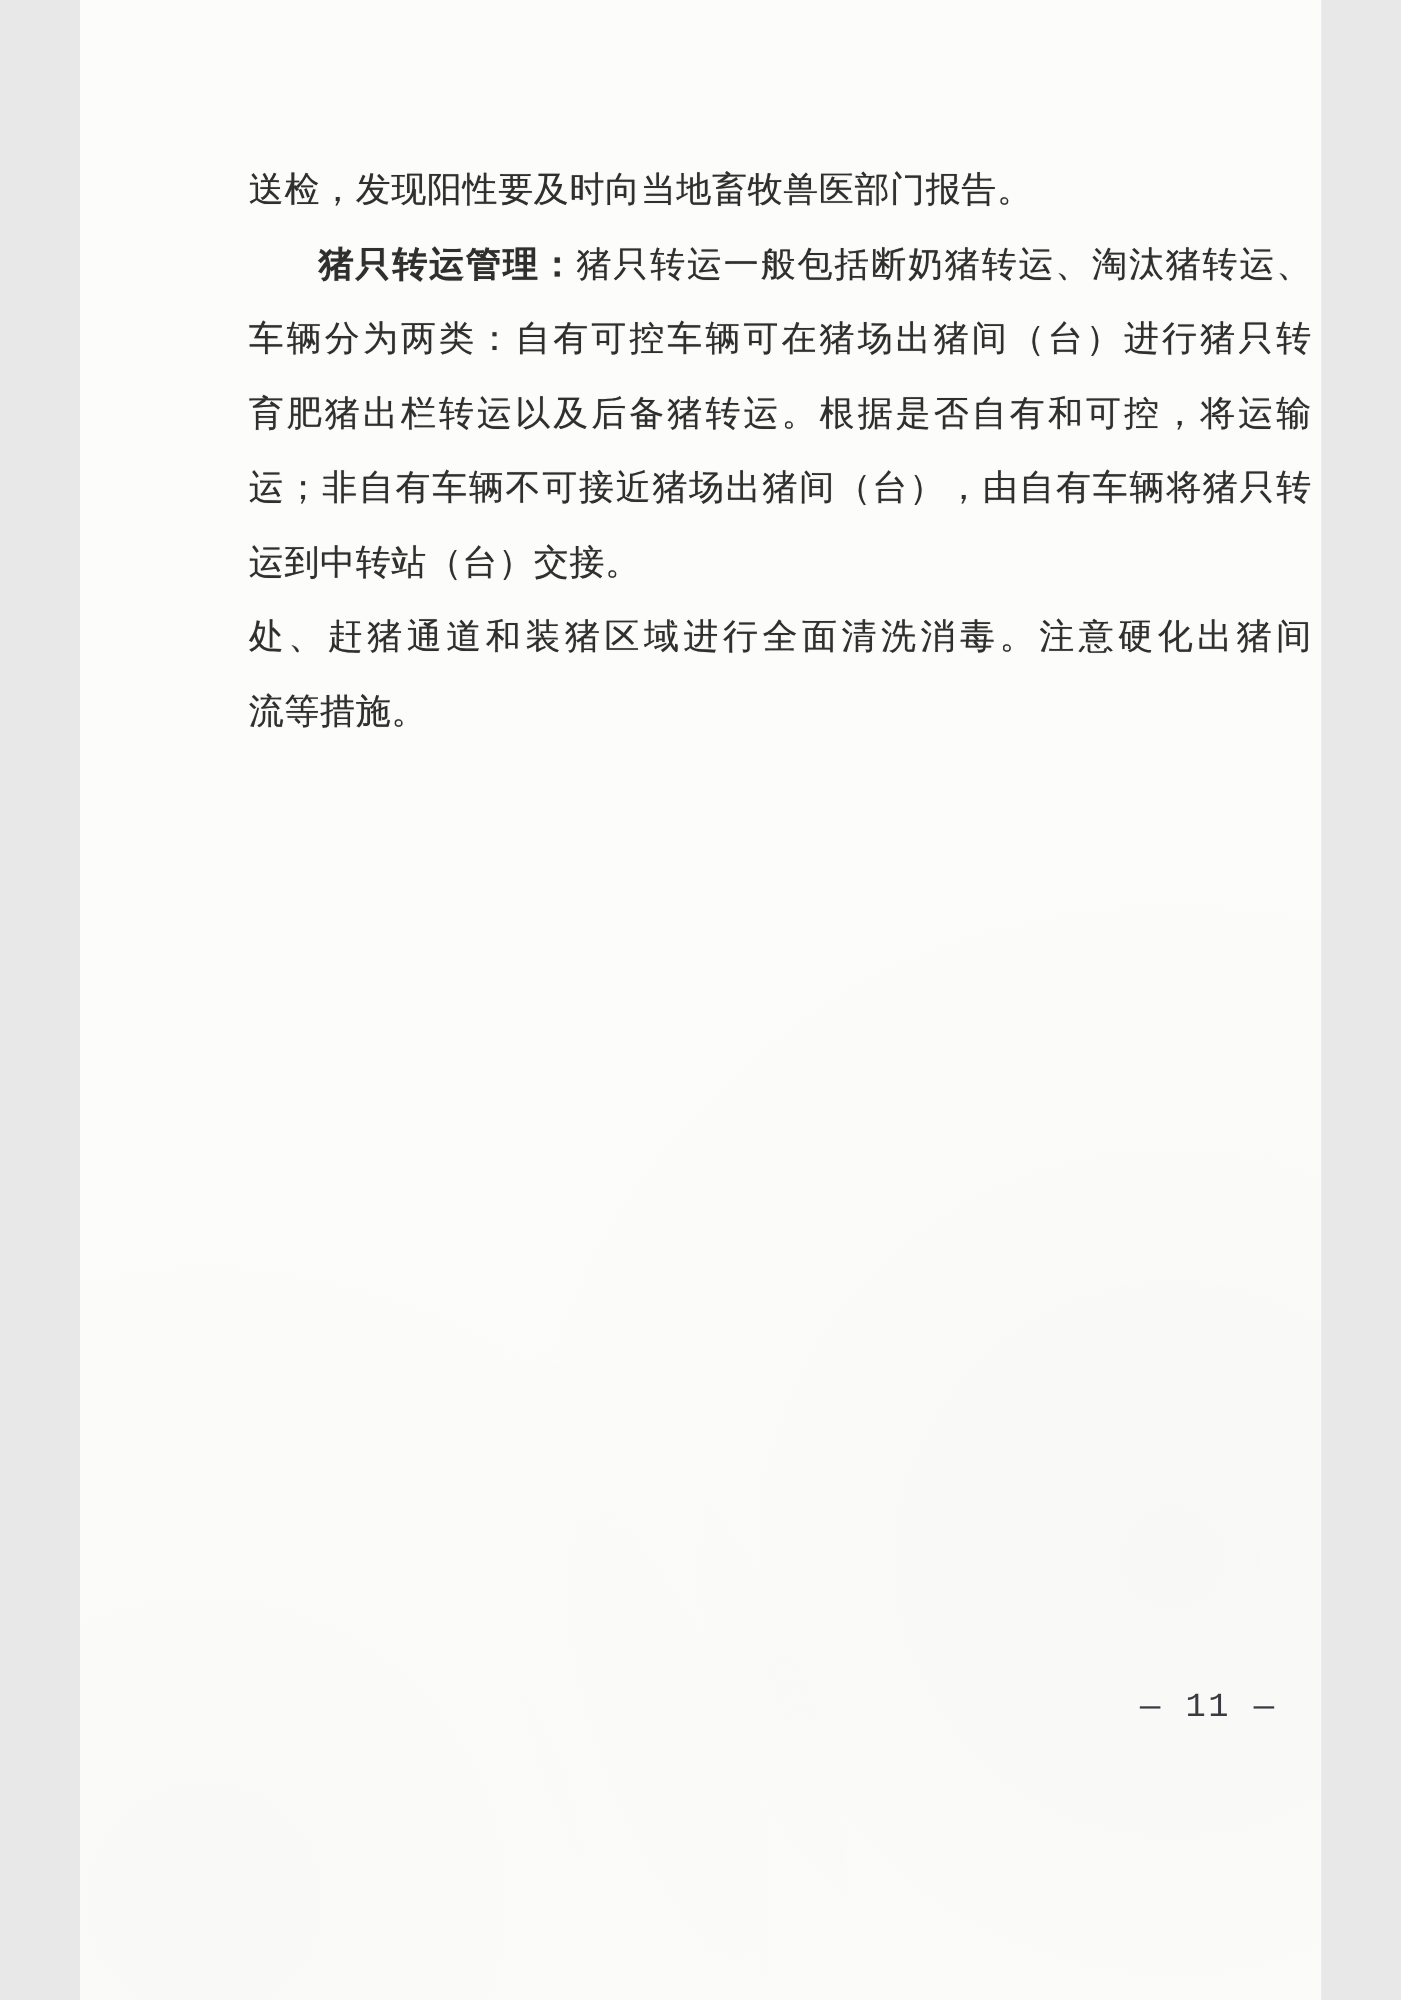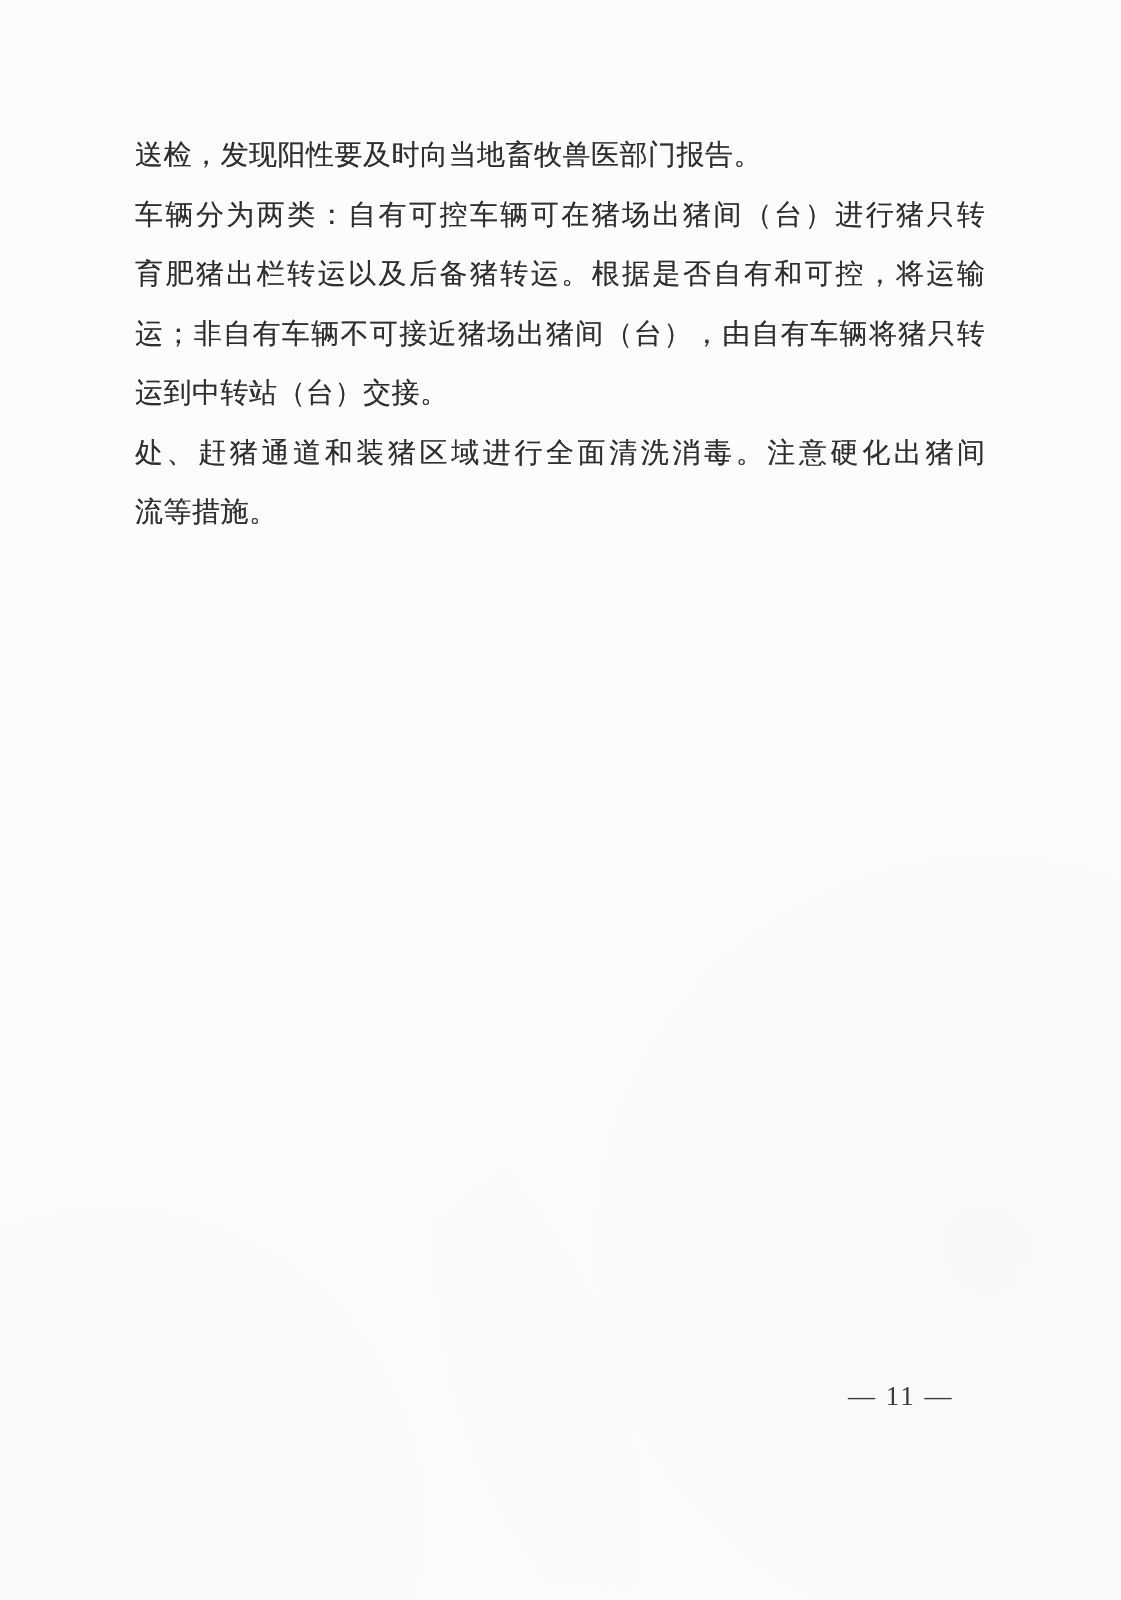--- a/index.html
+++ b/index.html
@@ -2,29 +2,29 @@
 <html lang="zh"><head>
 <meta charset="utf-8">
 <style>
   html, body {
     margin: 0;
     padding: 0;
     background: #e8e8e8;
   }
   .page {
     position: relative;
-    width: 1121px;
+    width: 993px;
     height: 1600px;
     margin: 0 auto;
     background:
       radial-gradient(circle at 88% 78%, rgba(0,0,0,0.015), rgba(0,0,0,0) 40%),
       radial-gradient(circle at 10% 95%, rgba(0,0,0,0.012), rgba(0,0,0,0) 35%),
       #fcfcfa;
     overflow: hidden;
-    font-family: Liberation Serif, serif;
+    font-family: Liberation Mono, monospace;
     color: #2f2f2f;
   }
   .text-block {
     position: absolute;
     left: 135px;
     width: 850px;
     top: 125px;
   }
   .line {
     height: 59.5px;
@@ -44,38 +44,39 @@
   }
   .line.indent {
     text-indent: 56px;
   }
   .line strong {
     font-weight: bold;
   }
   .page-footer {
     position: absolute;
     left: 848px;
-    top: 1381px;
+    top: 1352px;
     width: 140px;
     font-size: 27px;
     letter-spacing: 2px;
     color: #3a3a42;
     text-align: left;
     white-space: nowrap;
   }
 </style>
 </head>
 <body>
 
 <div class="page">
 
   <div class="text-block">
 
     <div class="line"><span>送检，发现阳性要及时向当地畜牧兽医部门报告。</span></div>
 
+    <div class="line justify indent"><strong>猪只转运管理：</strong><span>猪只转运一般包括断奶猪转运、淘汰猪转运、</span></div>
 
     <div class="line justify"><span>车辆分为两类：自有可控车辆可在猪场出猪间（台）进行猪只转</span></div>
 
     <div class="line justify"><span>育肥猪出栏转运以及后备猪转运。根据是否自有和可控，将运输</span></div>
 
     <div class="line justify"><span>运；非自有车辆不可接近猪场出猪间（台），由自有车辆将猪只转</span></div>
 
     <div class="line"><span>运到中转站（台）交接。</span></div>
 
 

